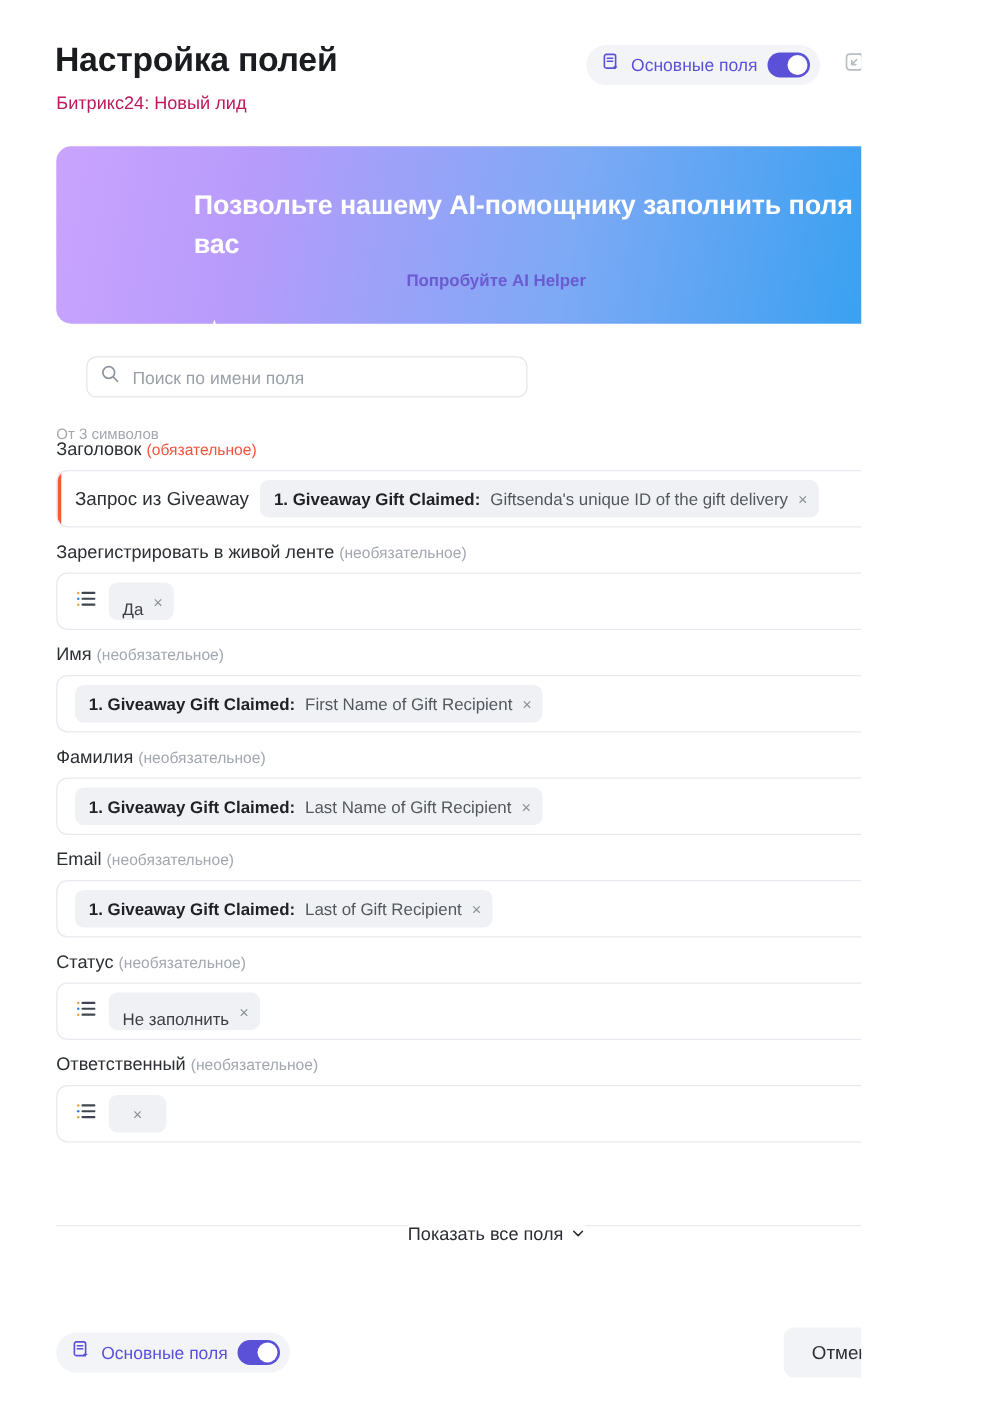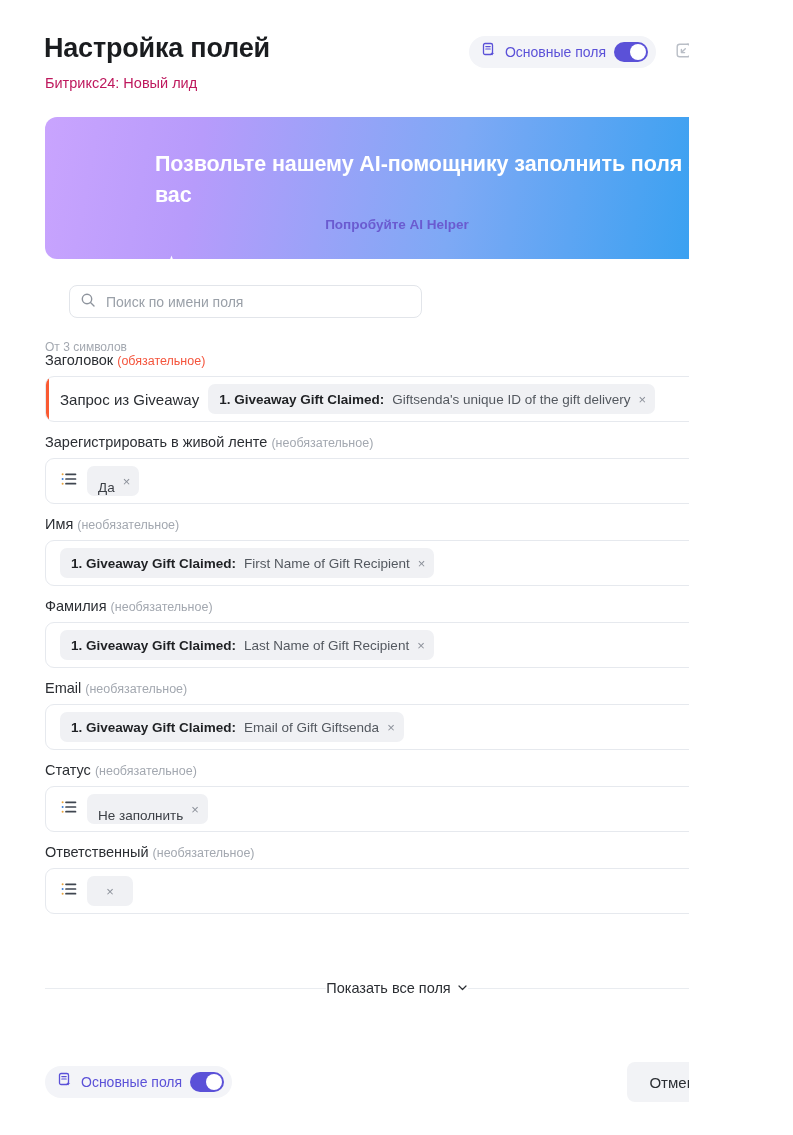--- a/index.html
+++ b/index.html
@@ -237,21 +237,21 @@
   .chip.empty { width: 46px; justify-content: center; padding: 6px 0; }
 
   .list-icon { flex: none; display: block; }
 
   
   .show-all-row {
     position: absolute;
     left: 45px; top: 980px;
     width: 704px;
     display: flex;
-    align-items: center;
+    align-items: flex-start;
   }
   .show-all-line { flex: 1; height: 1px; background: #e9ecf0; }
   .show-all-text {
     font-size: 14.5px;
     color: #2b2e33;
     display: inline-flex;
     align-items: center;
     gap: 6px;
     white-space: nowrap;
   }
@@ -419,21 +419,21 @@
             <span class="chip-text">Last Name of Gift Recipient</span>
             <span class="chip-close">×</span>
           </span>
         </div>
       </div>
       <div class="field-block">
         <div class="field-label"><span>Email</span> <span class="opt"> (необязательное)</span></div>
         <div class="field-input">
           <span class="chip">
             <span class="chip-prefix">1. Giveaway Gift Claimed:</span>
-            <span class="chip-text">Email of Gift Giftsenda</span>
+            <span class="chip-text">Last of Gift Recipient</span>
             <span class="chip-close">×</span>
           </span>
         </div>
       </div>
       <div class="field-block">
         <div class="field-label"><span>Статус</span> <span class="opt"> (необязательное)</span></div>
         <div class="field-input">
           <span class="list-icon"><svg width="18" height="18" viewBox="0 0 18 18" fill="none">
               <circle cx="2.6" cy="4.3" r="1" fill="#e8a33d"></circle>
               <circle cx="2.6" cy="9" r="1" fill="#3b7dd8"></circle>

